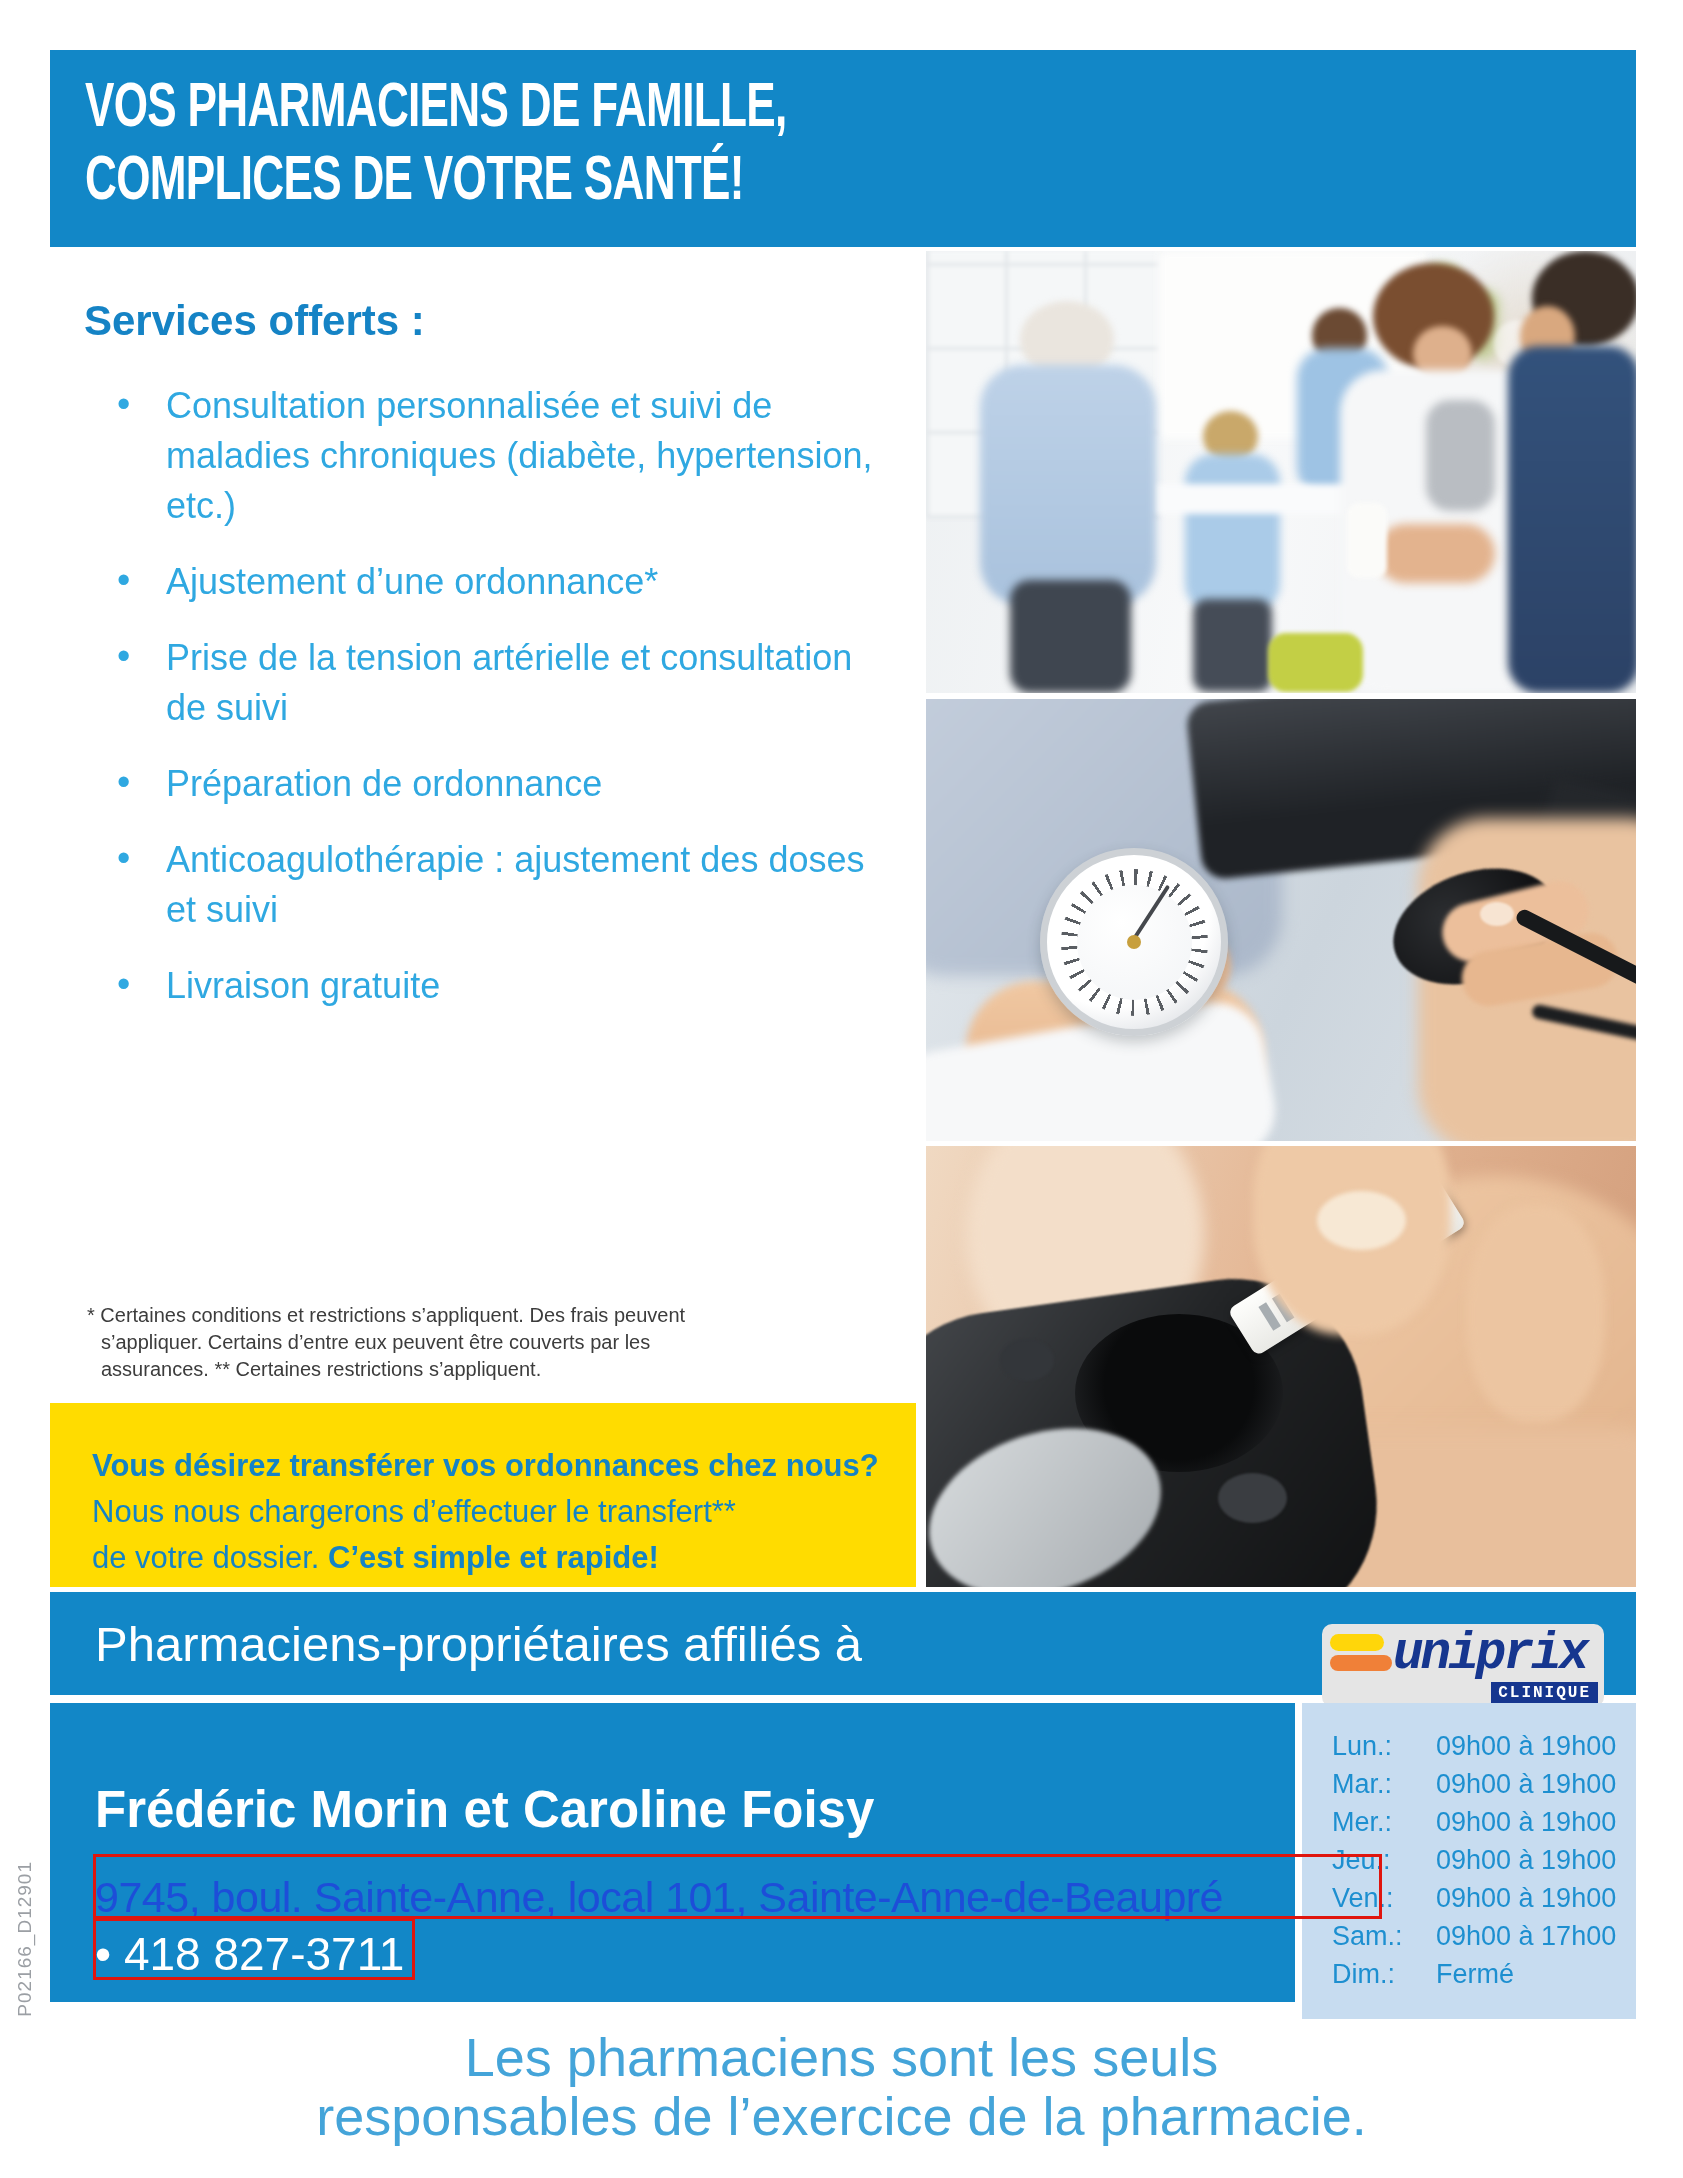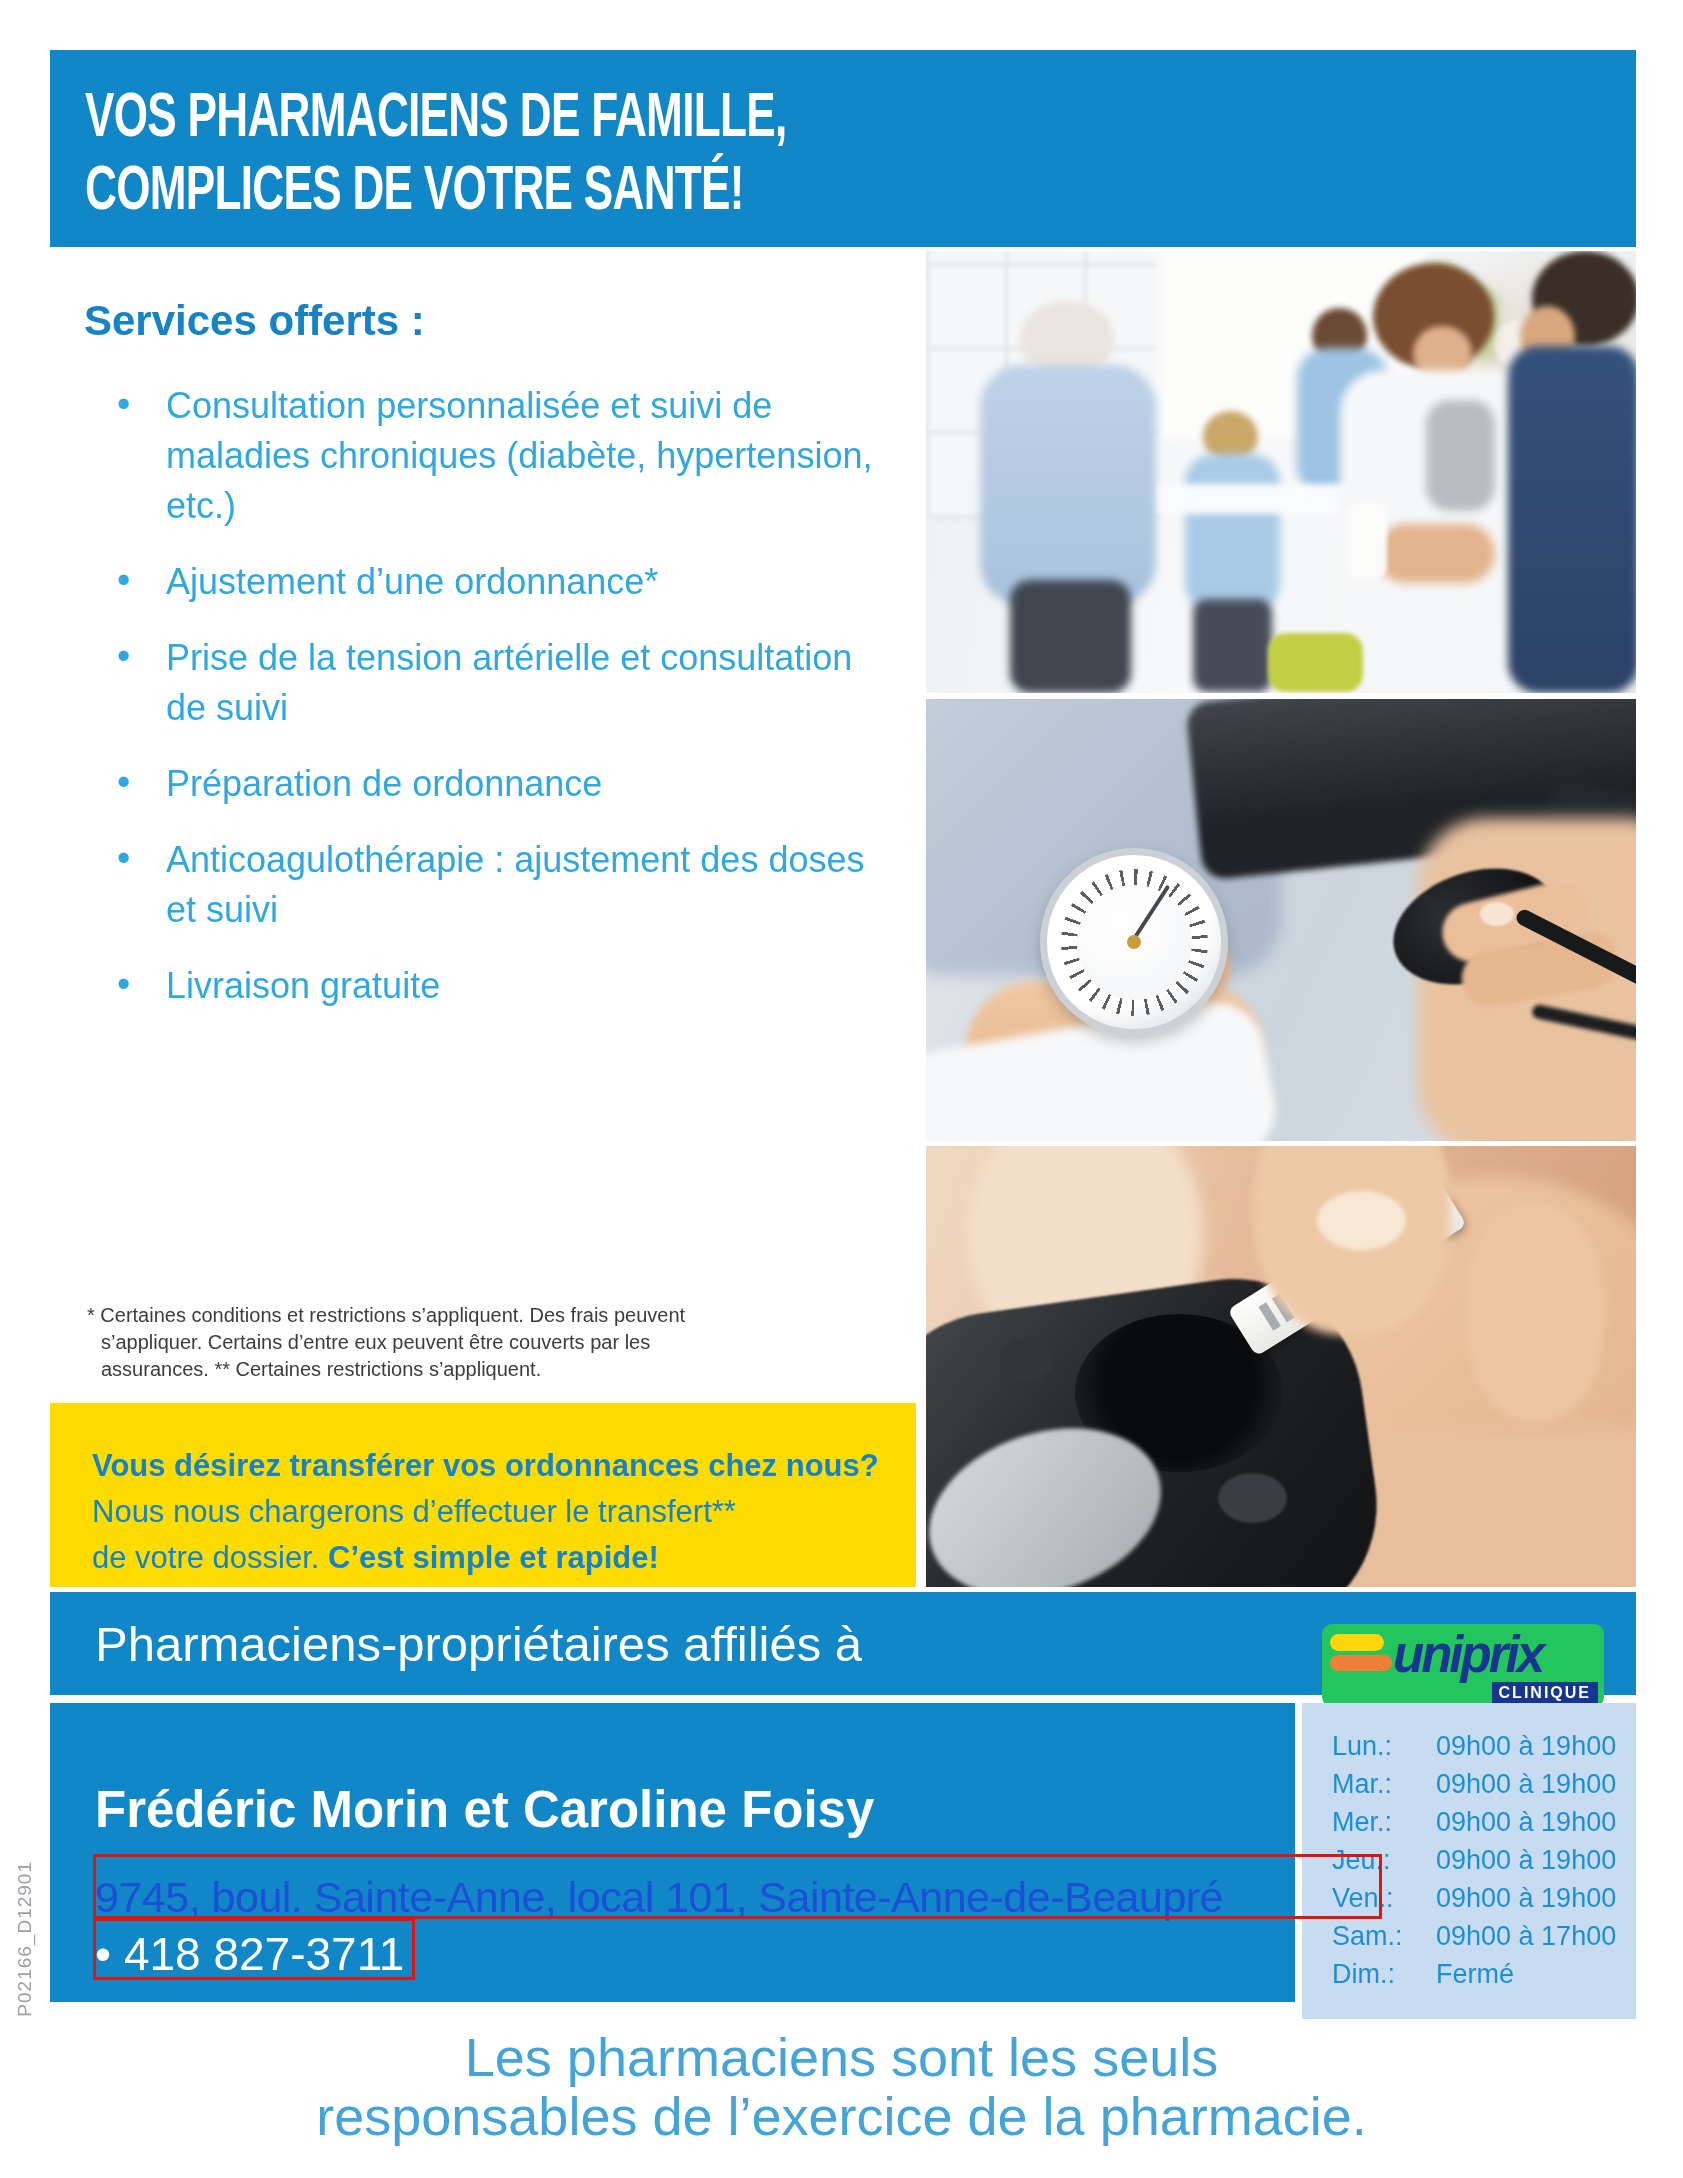--- a/index.html
+++ b/index.html
@@ -7,21 +7,21 @@
     position:relative; width:1683px; height:2178px; background:#ffffff;
     font-family:"Liberation Sans", sans-serif; overflow:hidden;
   }
   .b { position:absolute; }
 
   
   .band-header {
     position:absolute; left:50px; top:50px; width:1586px; height:197px;
     background:#1287c7;
   }
-  .band-header .title { position:absolute; left:35px; top:28px; }
+  .band-header .title { position:absolute; left:35px; top:18px; }
   .tline { height:73px; }
   .tline span {
     display:inline-block; transform:scaleX(.70); transform-origin:left top;
     font-weight:700; font-size:63px; line-height:73px; letter-spacing:-1px;
     color:#ffffff; white-space:nowrap;
   }
 
   
   .services { position:absolute; left:84px; top:297px; width:802px; }
   .services h2 {
@@ -147,21 +147,21 @@
     box-shadow:0 3px 8px rgba(0,0,0,.35); }
   .p3-strip-green { left:94px; top:8px; width:48px; height:40px; background:#1e9e63; }
   .p3-strip-drop { left:108px; top:18px; width:20px; height:20px; border-radius:50%; background:#d6231f; }
   .p3-strip-c1 { left:28px; top:14px; width:9px; height:28px; background:#a7adb1; }
   .p3-strip-c2 { left:44px; top:14px; width:9px; height:28px; background:#a7adb1; }
 
   
   .affil-band { position:absolute; left:50px; top:1592px; width:1586px; height:103px; background:#1287c7; }
   .affil-text { position:absolute; left:45px; top:24px; font-size:49px; color:#ffffff; white-space:nowrap; }
   .uniprix-logo { position:absolute; left:1272px; top:32px; width:282px; height:83px;
-    background:#22c55e; border-radius:10px; }
+    background:#e5e5e5; border-radius:10px;font-family:Liberation Mono, monospace; }
   .u-bar { position:absolute; border-radius:9px; }
   .u-bar-yellow { left:8px; top:10px; width:54px; height:17px; background:#ffd60a; }
   .u-bar-orange { left:8px; top:31px; width:62px; height:16px; background:#f08038; }
   .u-word { position:absolute; left:71px; top:0px; font-size:51px; line-height:61px;
     font-weight:700; font-style:italic; letter-spacing:-3px; color:#16368f; }
   .u-clinique { position:absolute; right:6px; bottom:3px; background:#16368f; color:#ffffff;
     font-size:16px; font-weight:700; letter-spacing:2px; padding:2px 7px; }
 
   
   .contact-band { position:absolute; left:50px; top:1703px; width:1245px; height:299px; background:#1287c7; }

